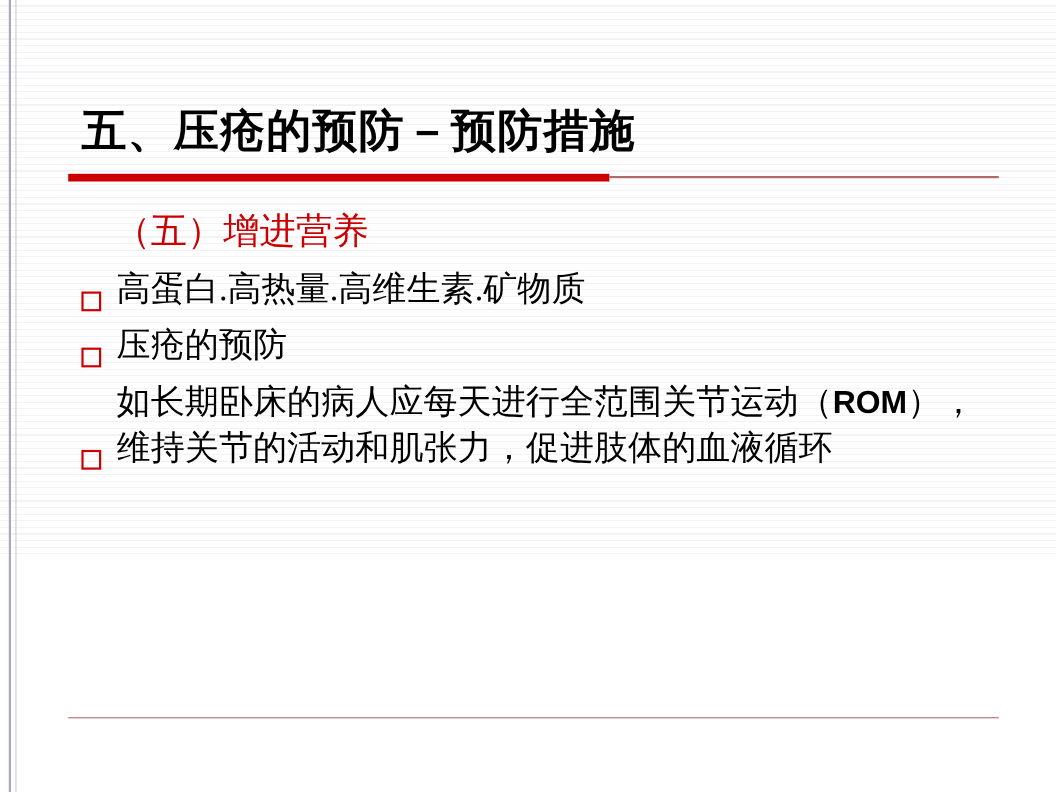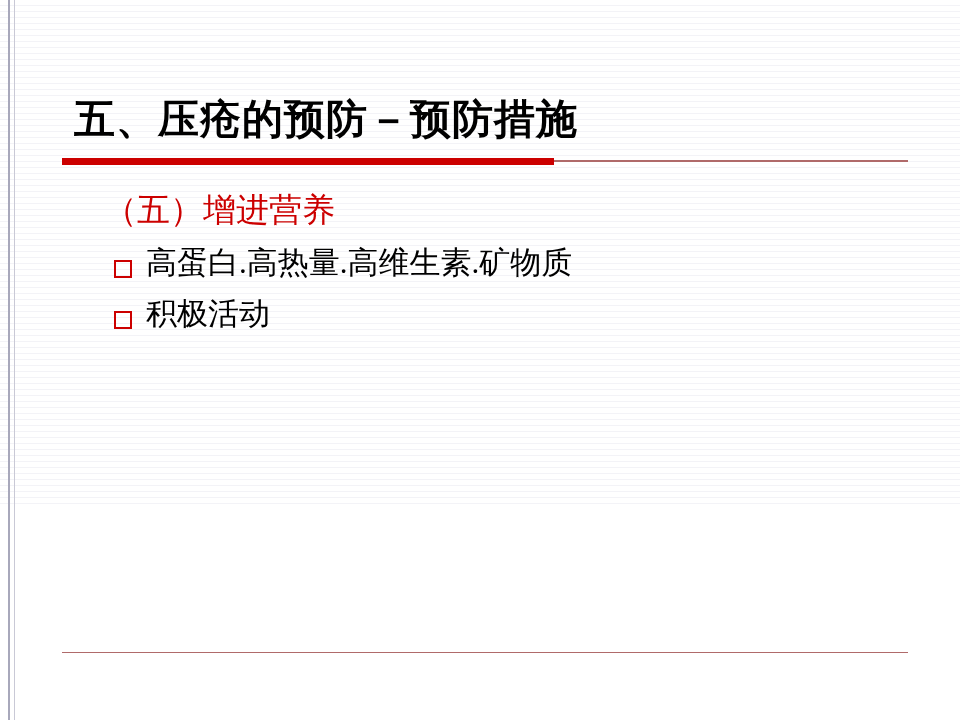--- a/index.html
+++ b/index.html
@@ -79,23 +79,22 @@
     margin-left: 20px;
   }
   .bullets {
     position: absolute;
     left: 74px;
     top: 242px;
     width: 860px;
   }
   .bullet {
     display: flex;
-    align-items: center;
+    align-items: flex-end;
     margin-bottom: 10px;
-    margin-left: 40px;
   }
   .marker {
     flex: 0 0 auto;
     width: 18px;
     height: 18px;
     border: 2.5px solid #cc0000;
     margin-top: 13px;
     margin-right: 14px;
     box-sizing: border-box;
   }
@@ -139,21 +138,25 @@
 
   <div class="bullets">
 
     <div class="bullet">
       <span class="marker"></span>
       <span class="btext">高蛋白.高热量.高维生素.矿物质</span>
     </div>
 
     <div class="bullet">
       <span class="marker"></span>
-      <span class="btext">积极活动</span>
+      <span class="btext">压疮的预防</span>
     </div>
 
+    <div class="bullet">
+      <span class="marker"></span>
+      <span class="btext wrap"><span>如长期卧床的病人应每天进行全范围关节运动（</span><span class="rom">ROM</span><span>），维持关节的活动和肌张力，促进肢体的血液循环</span></span>
+    </div>
 
   </div>
 
   <div class="bottom-rule"></div>
 
 </div>
 
 </body></html>

